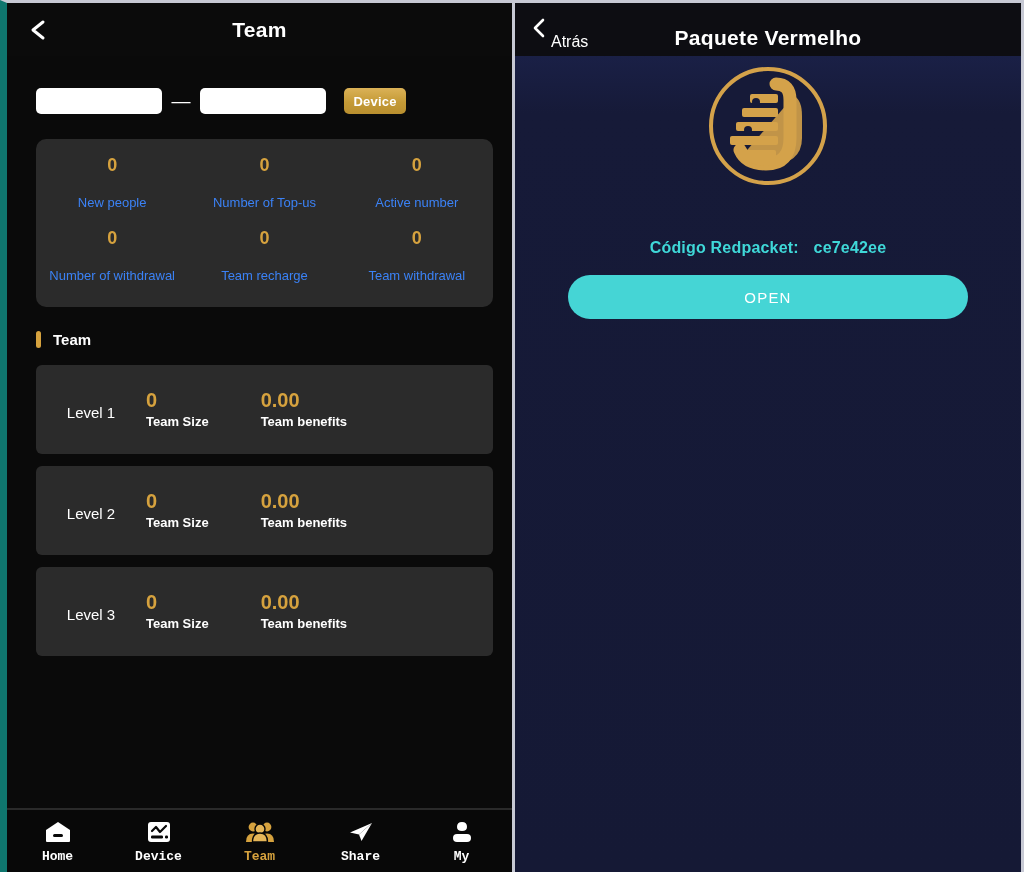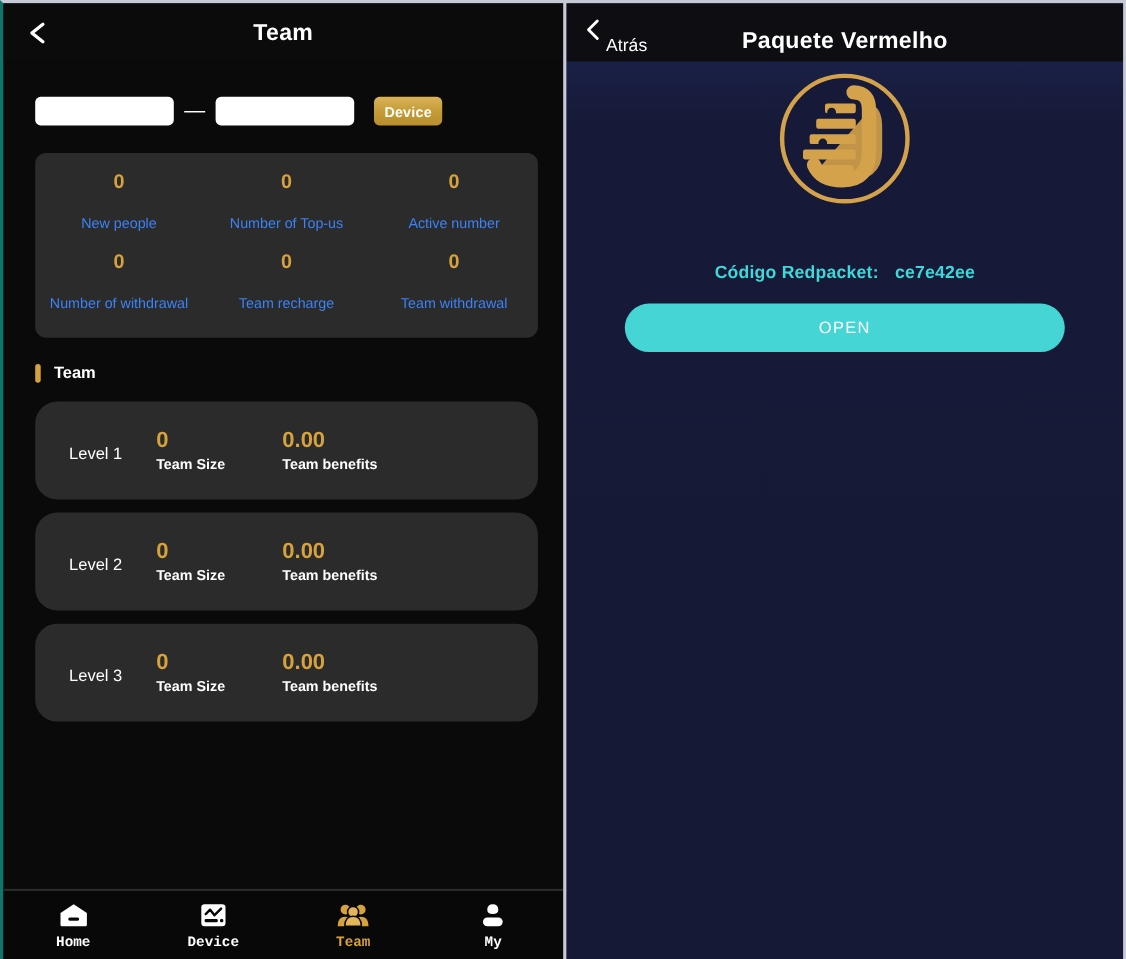--- a/index.html
+++ b/index.html
@@ -20,21 +20,21 @@
     display: flex;
   }
 
   
   .panel-left {
     position: relative;
     width: 512px;
     height: 872px;
     background: #0a0a0a;
     border-top: 3px solid #c7c9d4;
-    border-left: 3px solid #0f766e;
+    border-left: 7px solid #0f766e;
     box-sizing: border-box;
     overflow: hidden;
   }
   .hdr-left {
     position: relative;
     height: 53px;
     background: #0b0b0b;
     display: flex;
     align-items: center;
     justify-content: center;
@@ -154,21 +154,21 @@
     font-weight: bold;
   }
 
   
   .level-list { margin-top: 17px; }
   .level-card {
     margin: 0 0 12px 29px;
     width: 457px;
     height: 89px;
     background: #2b2b2b;
-    border-radius: 20px;
+    border-radius: 6px;
     display: flex;
     align-items: center;
     box-sizing: border-box;
   }
   .level-name {
     color: #ffffff;
     font-size: 15px;
     font-weight: normal;
     width: 110px;
     text-align: center;
@@ -424,20 +424,29 @@
             <path d="M1 22 Q1 13.5 8 13.5 Q15 13.5 15 22 Z" fill="#d6a23e"></path>
             <circle cx="22" cy="7" r="4.4" fill="#d6a23e"></circle>
             <path d="M15 22 Q15 13.5 22 13.5 Q29 13.5 29 22 Z" fill="#d6a23e"></path>
             <circle cx="15" cy="9" r="5" fill="#e5b659" stroke="#080808" stroke-width="1.4"></circle>
             <path d="M7.5 22 Q7.5 13 15 13 Q22.5 13 22.5 22 Z" fill="#e5b659" stroke="#080808" stroke-width="1.4"></path>
           </svg>
         </div>
         <div class="nav-label">Team</div>
       </div>
 
+      <div class="nav-item">
+        <div class="nav-icon">
+          <svg width="28" height="24" viewBox="0 0 28 24">
+            <path d="M25 3 L3 12.5 L12 14.5 Z" fill="#ffffff"></path>
+            <path d="M25 3 L12 14.5 L14.5 21 Z" fill="#ffffff"></path>
+          </svg>
+        </div>
+        <div class="nav-label">Share</div>
+      </div>
 
       <div class="nav-item">
         <div class="nav-icon">
           <svg width="28" height="24" viewBox="0 0 28 24">
             <path d="M14 2 Q19 2 19 7 Q19 11 14 11 Q9 11 9 7 Q9 2 14 2 Z" fill="#ffffff"></path>
             <rect x="5" y="14" width="18" height="8" rx="4" fill="#ffffff"></rect>
           </svg>
         </div>
         <div class="nav-label">My</div>
       </div>

